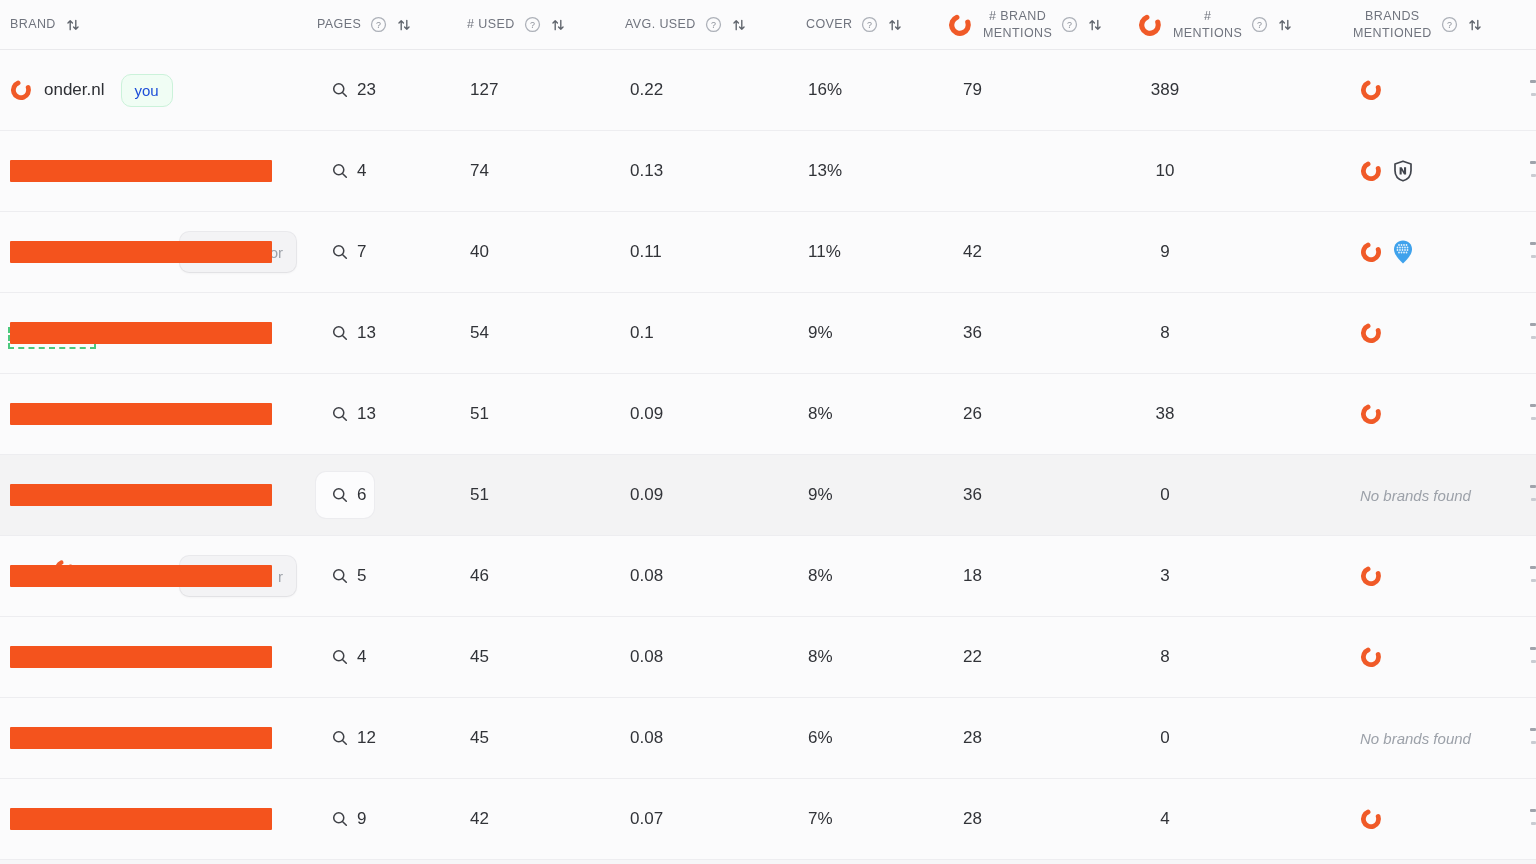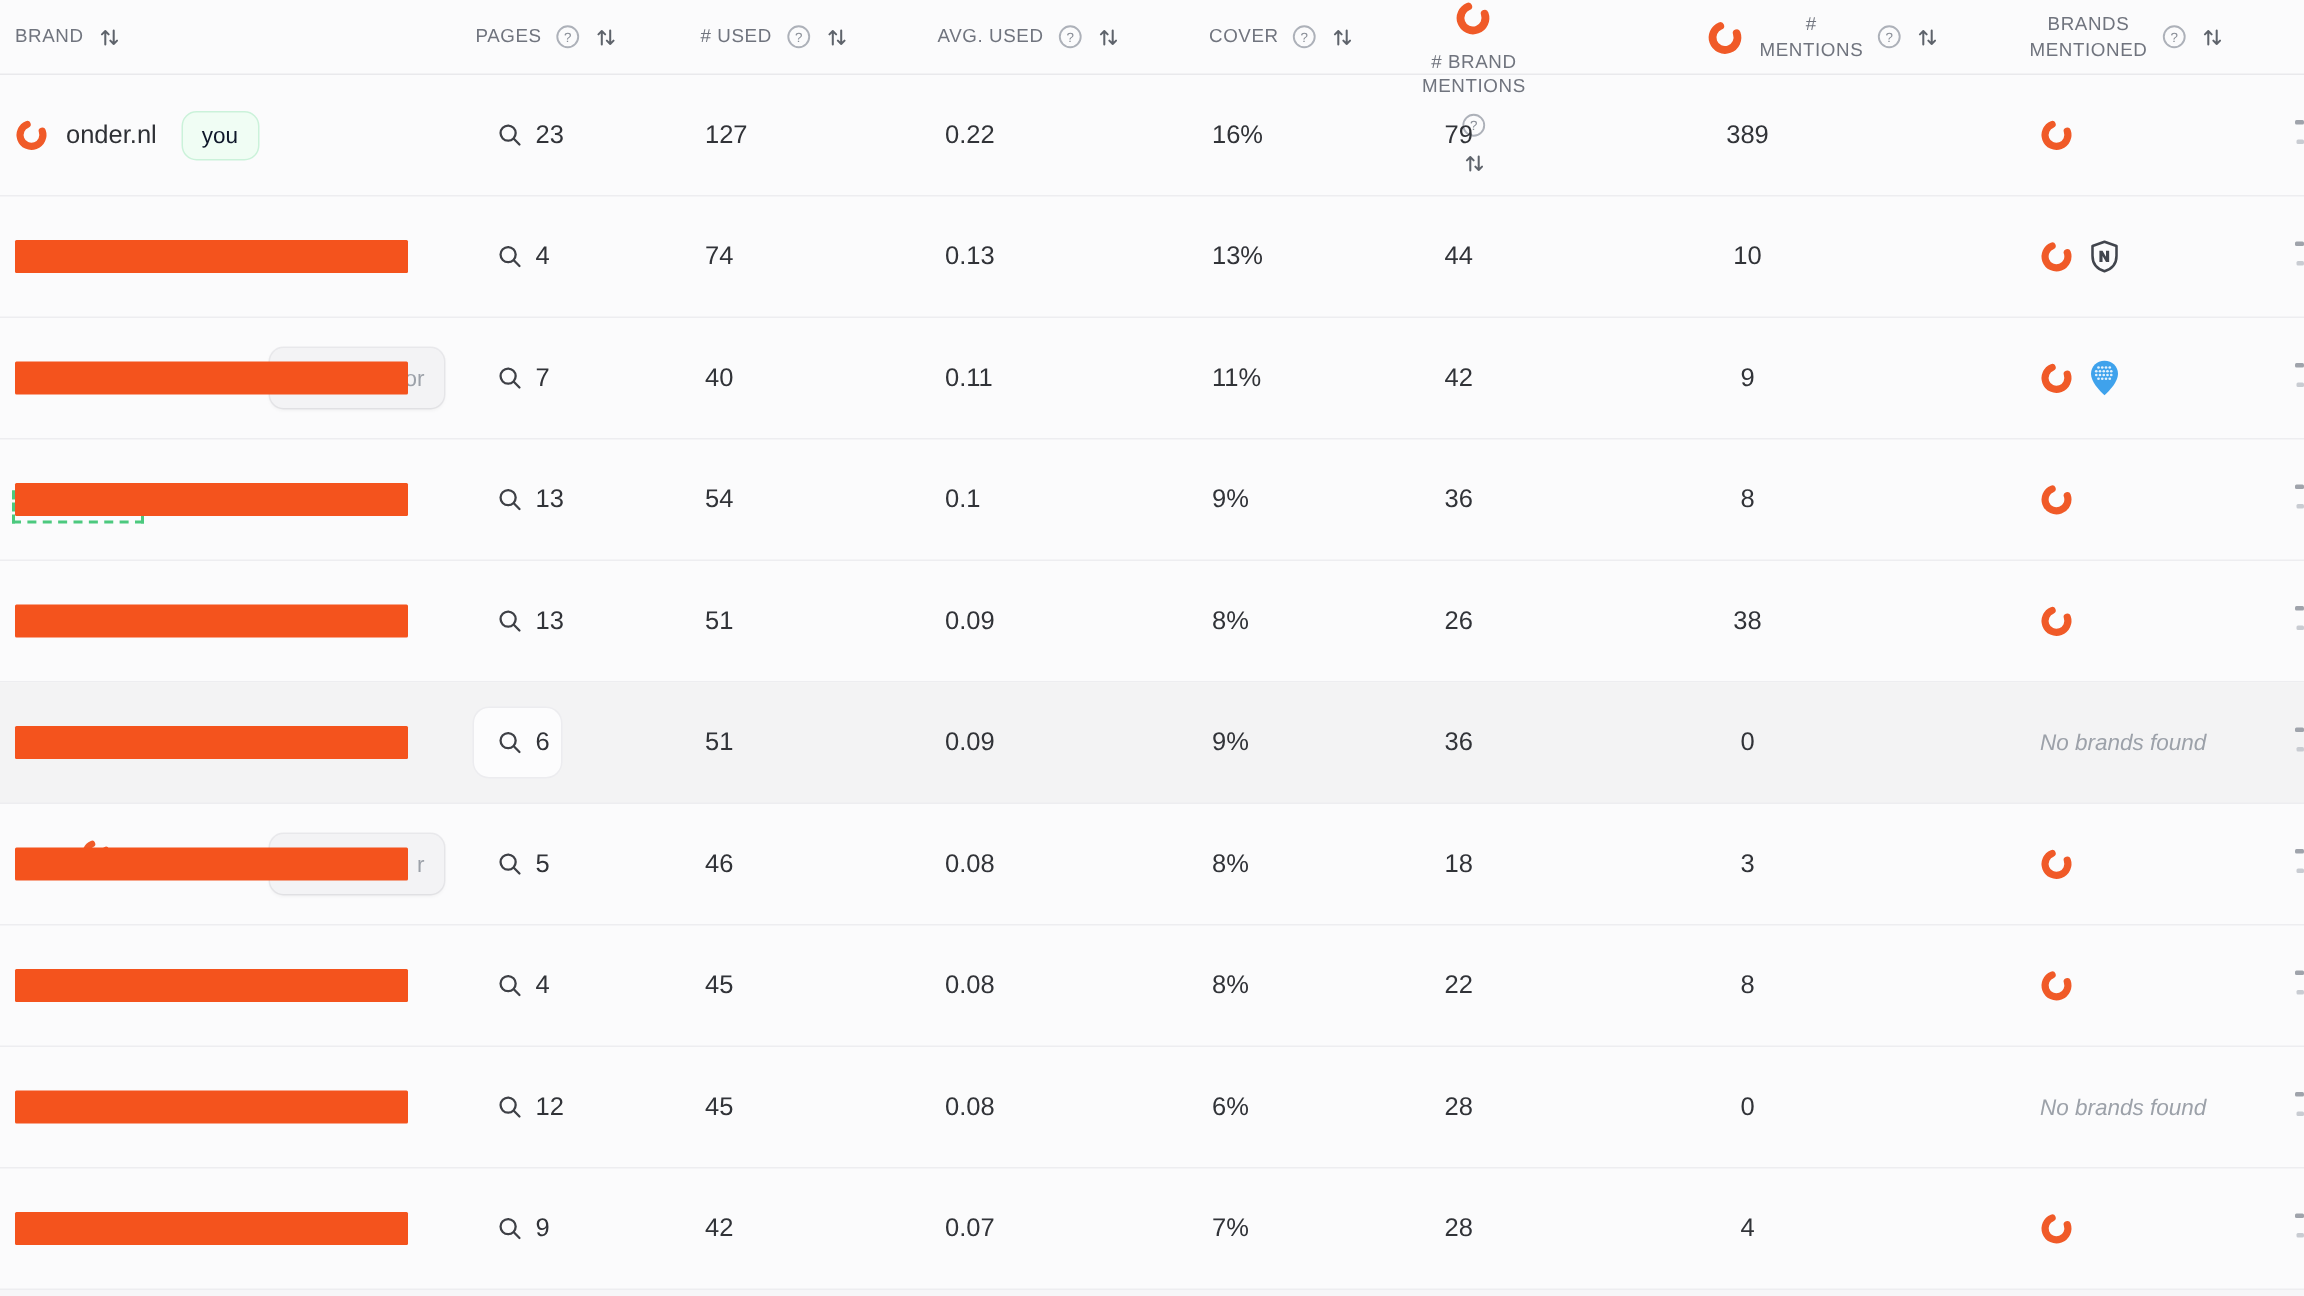--- a/index.html
+++ b/index.html
@@ -10,21 +10,21 @@
     color:#313338;
   }
   
   .thead{position:relative;height:49px;border-bottom:1px solid #E9E9EC;}
   .hcell{position:absolute;top:0;height:100%;display:flex;align-items:center;gap:9px;}
   .hcell-domain{left:10px;}
   .hcell-pages{left:317px;}
   .hcell-used{left:467px;}
   .hcell-avg_used{left:625px;}
   .hcell-cover{left:806px;}
-  .hcell-brand_answers{left:948px;flex-direction:column;}
+  .hcell-brand_answers{left:948px;}
   .hcell-mentions{left:1138px;}
   .hcell-brands_mentioned{left:1353px;}
   .hlines{display:flex;flex-direction:column;align-items:center;line-height:1.3;
     font-size:12.5px;font-weight:500;color:#70747E;letter-spacing:.4px;}
   .hlogo{display:flex;align-items:center;margin-right:2px;}
   
   .row{position:relative;height:80px;border-bottom:1px solid #EDEDF0;background:transparent;}
   .row.hovered{background:#F3F3F4;}
   .cell{position:absolute;top:0;height:100%;display:flex;align-items:center;
     font-size:17px;color:#313338;}
@@ -32,21 +32,21 @@
   .c-pages{left:331px;gap:8px;z-index:3;}
   .c-used{left:470px;}
   .c-avg{left:630px;}
   .c-cover{left:808px;}
   .c-answers{left:912px;width:70px;justify-content:flex-end;}
   .c-mentions{left:1135px;width:60px;justify-content:center;}
   .c-brands{left:1345px;gap:9px;margin-left:15px;}
   .domain-text{color:#2E3035;}
   .you-badge{
     margin-left:4px;padding:7px 13px;border-radius:10px;font-size:15px;
-    background:#F0FDF4;border:1px solid #CBF2DA;color:#0f172a;
+    background:#F0FDF4;border:1px solid #CBF2DA;color:#1d4ed8;
   }
   .no-brands{font-style:italic;font-size:15px;color:#9CA1A9;}
   
   .redact{position:absolute;left:10px;top:calc(50% - 11px);width:262px;height:22px;
     background:#F4531D;z-index:2;border-radius:1px;}
   .badge-sliver{position:absolute;top:calc(50% - 20px);width:116px;height:40px;
     background:#F3F3F5;border-radius:9px;z-index:1;
     box-shadow:0 1px 3px rgba(0,0,0,.06),0 0 0 1px #EBEBEE;
     display:flex;align-items:center;justify-content:flex-end;
     padding-right:13px;box-sizing:border-box;color:#9CA1A9;font-size:15px;}
@@ -256,21 +256,20 @@
             <svg width="18" height="18" viewBox="0 0 20 20" fill="none" stroke="#3E4046" stroke-width="1.7" stroke-linecap="round">
               <circle cx="8.6" cy="8.6" r="5.6"></circle>
               <line x1="13" y1="13" x2="17" y2="17"></line>
             </svg>
           </span>
           <span>4</span>
         </div>
         <div class="cell c-used">74</div>
         <div class="cell c-avg">0.13</div>
         <div class="cell c-cover">13%</div>
-        <div class="cell c-answers">44</div>
         <div class="cell c-mentions">10</div>
         <div class="cell c-brands">
           <span class="icon">
             <svg width="22" height="22" viewBox="0 0 24 24">
               <circle cx="12" cy="12" r="8.3" fill="none" stroke="#F05A28" stroke-width="5.2" stroke-linecap="round" stroke-dasharray="38.5 13.6" transform="rotate(-20 12 12)"></circle>
             </svg>
           </span>
           <span class="icon">
             <svg width="24" height="24" viewBox="0 0 24 24">
               <path d="M12 2.2 L20 5 V11.5 C20 16.8 16.7 20.4 12 21.8 C7.3 20.4 4 16.8 4 11.5 V5 Z" fill="none" stroke="#41454D" stroke-width="1.7" stroke-linejoin="round"></path>

